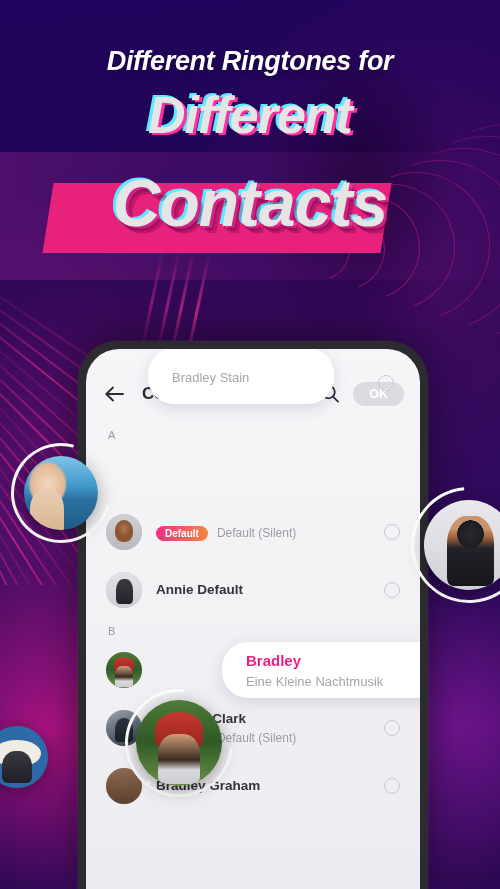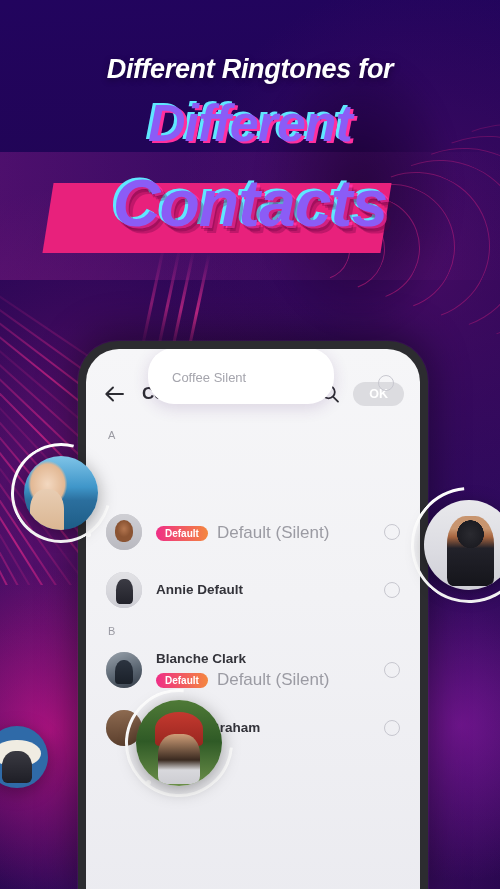--- a/index.html
+++ b/index.html
@@ -38,29 +38,29 @@
   
   .glow-left{position:absolute;left:-120px;top:560px;width:340px;height:340px;border-radius:50%;
     background:radial-gradient(circle, rgba(214,22,140,.72) 0%, rgba(214,22,140,0) 68%);}
   .glow-right{position:absolute;right:-110px;top:560px;width:300px;height:330px;border-radius:50%;
     background:radial-gradient(circle, rgba(160,30,180,.55) 0%, rgba(160,30,180,0) 70%);}
   
   .band{position:absolute;left:0;top:152px;width:100%;height:128px;
     background:linear-gradient(90deg, rgba(180,40,160,.30) 0%, rgba(150,35,150,.16) 55%, rgba(120,25,140,.05) 100%);}
 
   
-  .headline{position:absolute;left:0;top:56px;width:100%;z-index:6;}
+  .headline{position:absolute;left:0;top:48px;width:100%;z-index:6;}
   .h-line1{
     text-align:center;color:#ffffff;font-size:27px;font-weight:bold;font-style:italic;
     letter-spacing:-.3px;line-height:1;
     text-shadow:0 2px 6px rgba(0,0,0,.35);
   }
   .word-wrap{position:relative;margin-top:14px;text-align:center;height:64px;}
   .glitch{
-    position:relative;display:inline-block;color:#8b5cf6;font-weight:bold;font-style:italic;
+    position:relative;display:inline-block;color:#e5e5e5;font-weight:bold;font-style:italic;
     line-height:1;
   }
   .glitch::before,.glitch::after{
     content:attr(data-txt);position:absolute;left:0;top:0;width:100%;
   }
   .glitch::before{color:#5fe8ff;transform:translate(-3px,-2px);z-index:-2;}
   .glitch::after{color:#ff2f9e;transform:translate(3px,2px);z-index:-1;}
   .g-different{font-size:52px;letter-spacing:-1px;}
   .g-contacts{font-size:66px;letter-spacing:-1px;
      text-shadow:4px 5px 0 rgba(90,0,60,.28);}
@@ -92,21 +92,21 @@
   .row{position:relative;display:flex;align-items:center;height:58px;padding:0 10px;}
   .avatar{width:36px;height:36px;border-radius:50%;flex:0 0 36px;overflow:hidden;
     background:#c9c9cf;position:relative;}
   .avatar .ph{position:absolute;inset:0;}
   .row-txt{margin-left:14px;flex:1;min-width:0;}
   .row-name{font-size:13.5px;font-weight:bold;color:#33333a;line-height:1.35;}
   .row-sub{display:flex;align-items:center;margin-top:2px;}
   .chip{display:inline-block;font-size:10px;color:#fff;font-weight:bold;
     background:linear-gradient(90deg,#ef2e86 0%,#f4873f 100%);
     border-radius:9px;padding:2px 9px;margin-right:9px;}
-  .row-tone{font-size:17px;color:#9b9ba3;}
+  .row-tone{font-size:12px;color:#9b9ba3;}
   .radio{width:16px;height:16px;border-radius:50%;border:1.4px solid #c7c7cf;flex:0 0 16px;}
 
   
   .row.hi{
     background:#ffffff;border-radius:26px;height:56px;
     box-shadow:0 4px 16px rgba(80,40,120,.16);
   }
   .row.hi .row-name{color:#ec1e7f;font-size:15px;}
   .row.hi .row-tone{font-size:13px;color:#a5a5ad;}
 
@@ -242,21 +242,21 @@
       </div>
 
       <div class="section-letter">A</div>
 
       <div class="list">
 
         <div class="row-amy-host">
           <div class="row hi hi-amy">
             <div class="row-txt">
               <div class="row-sub">
-                <span class="row-tone">Coffee Silent</span>
+                <span class="row-tone">Bradley Stain</span>
               </div>
             </div>
           </div>
           <div class="radio" style="position:absolute;right:26px;top:26px;"></div>
         </div>
 
         <div class="row">
           <div class="avatar">
               <div class="ph p-man"></div>
             </div>
@@ -274,20 +274,33 @@
               <div class="ph p-woman"></div>
             </div>
           <div class="row-txt">
             <div class="row-name">Annie Default</div>
           </div>
           <div class="radio"></div>
         </div>
 
         <div class="section-letter" style="padding-left:12px;">B</div>
 
+        <div class="row" style="position:relative;">
+          <div class="avatar">
+              <div class="ph p-brad"></div>
+            </div>
+          <div class="row hi hi-brad">
+            <div class="row-txt">
+              <div class="row-name">Bradley</div>
+              <div class="row-sub">
+                <span class="row-tone">Eine Kleine Nachtmusik</span>
+              </div>
+            </div>
+          </div>
+        </div>
 
         <div class="row">
           <div class="avatar">
               <div class="ph p-blanche"></div>
             </div>
           <div class="row-txt">
             <div class="row-name">Blanche Clark</div>
             <div class="row-sub">
               <span class="chip">Default</span>
               <span class="row-tone">Default (Silent)</span>

